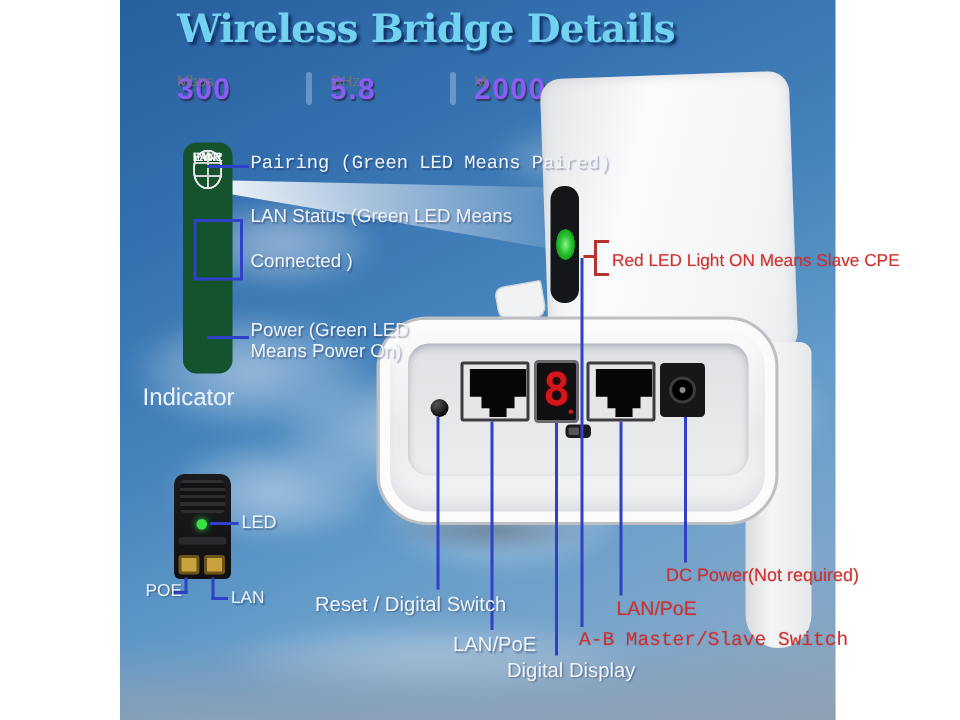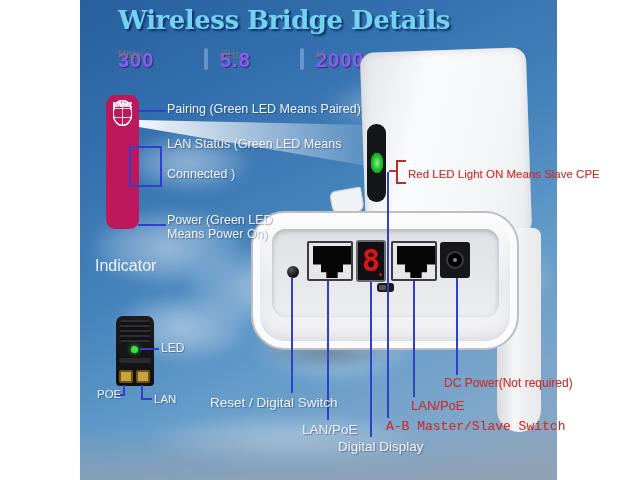--- a/index.html
+++ b/index.html
@@ -21,21 +21,21 @@
          text-shadow:2px 2px 2px rgba(8,38,88,.85);}
   .spec{top:49px;white-space:nowrap;}
   .spec .v{position:static;font-size:20px;font-weight:bold;color:#8b5cf6;letter-spacing:1px;
            text-shadow:1px 1px 1px rgba(40,0,0,.5);}
   .spec .u{position:static;font-size:10px;color:#737373;}
   .s1{left:118px;} .s2{left:220px;} .s3{left:316px;}
   .sep{top:48px;width:4px;height:22px;background:rgba(200,225,245,.35);border-radius:2px;}
   .sep1{left:204px;} .sep2{left:300px;}
 
   
-  .ind-strip{left:106px;top:95px;width:33px;height:134px;background:#be185d;border-radius:9px;
+  .ind-strip{left:122px;top:95px;width:33px;height:154px;background:#14532d;border-radius:9px;
              display:flex;flex-direction:column;align-items:center;padding:5px 0 3px;}
   .cap{position:static;width:19px;height:26px;border:1.5px solid #e8e8e8;border-radius:50%/42%;
        background-image:linear-gradient(#d8d8d8,#d8d8d8),linear-gradient(#d8d8d8,#d8d8d8),linear-gradient(#d8d8d8,#d8d8d8);
        background-size:1px 100%,100% 1px,100% 1px;background-position:center,0 7px,0 16px;background-repeat:no-repeat;
        flex:none;}
   .cap-label{position:static;flex:none;font-size:8px;line-height:10px;color:#fff;}
   .indicator-word{left:95px;top:257px;font-size:16px;color:#eef4f9;}
 
   
   .beam{left:139px;top:116px;width:229px;height:50px;
@@ -192,21 +192,21 @@
   <div class="bl" style="left:123px;top:385px;width:2px;height:11px;"></div>
   <div class="bl" style="left:114px;top:394px;width:11px;height:2px;"></div>
   <div class="bl" style="left:141px;top:385px;width:2px;height:15px;"></div>
   <div class="bl" style="left:141px;top:398px;width:11px;height:2px;"></div>
 
   <div class="rl" style="left:389px;top:170px;width:8px;height:2px;"></div>
   <div class="rl" style="left:396px;top:160px;width:2px;height:24px;"></div>
   <div class="rl" style="left:396px;top:160px;width:10px;height:2px;"></div>
   <div class="rl" style="left:396px;top:182px;width:10px;height:2px;"></div>
 
-  <div class="ann" style="left:167px;top:103px;">Pairing (Green LED Means Paired)</div>
+  <div class="ann" style="left:167px;top:103px;font-family:Liberation Mono, monospace;">Pairing (Green LED Means Paired)</div>
   <div class="ann" style="left:167px;top:138px;">LAN Status (Green LED Means</div>
   <div class="ann" style="left:167px;top:168px;">Connected )</div>
   <div class="ann" style="left:167px;top:214px;">Power (Green LED</div>
   <div class="ann" style="left:167px;top:228px;">Means Power On)</div>
 
   <div class="red" style="left:408px;top:156px;margin-top:12px;">Red LED Light ON Means Slave CPE</div>
 
   <div class="ann" style="left:210px;top:396px;font-size:13.5px;">Reset / Digital Switch</div>
   <div class="ann" style="left:302px;top:423px;font-size:13.5px;">LAN/PoE</div>
   <div class="ann" style="left:338px;top:440px;font-size:13.5px;">Digital Display</div>

